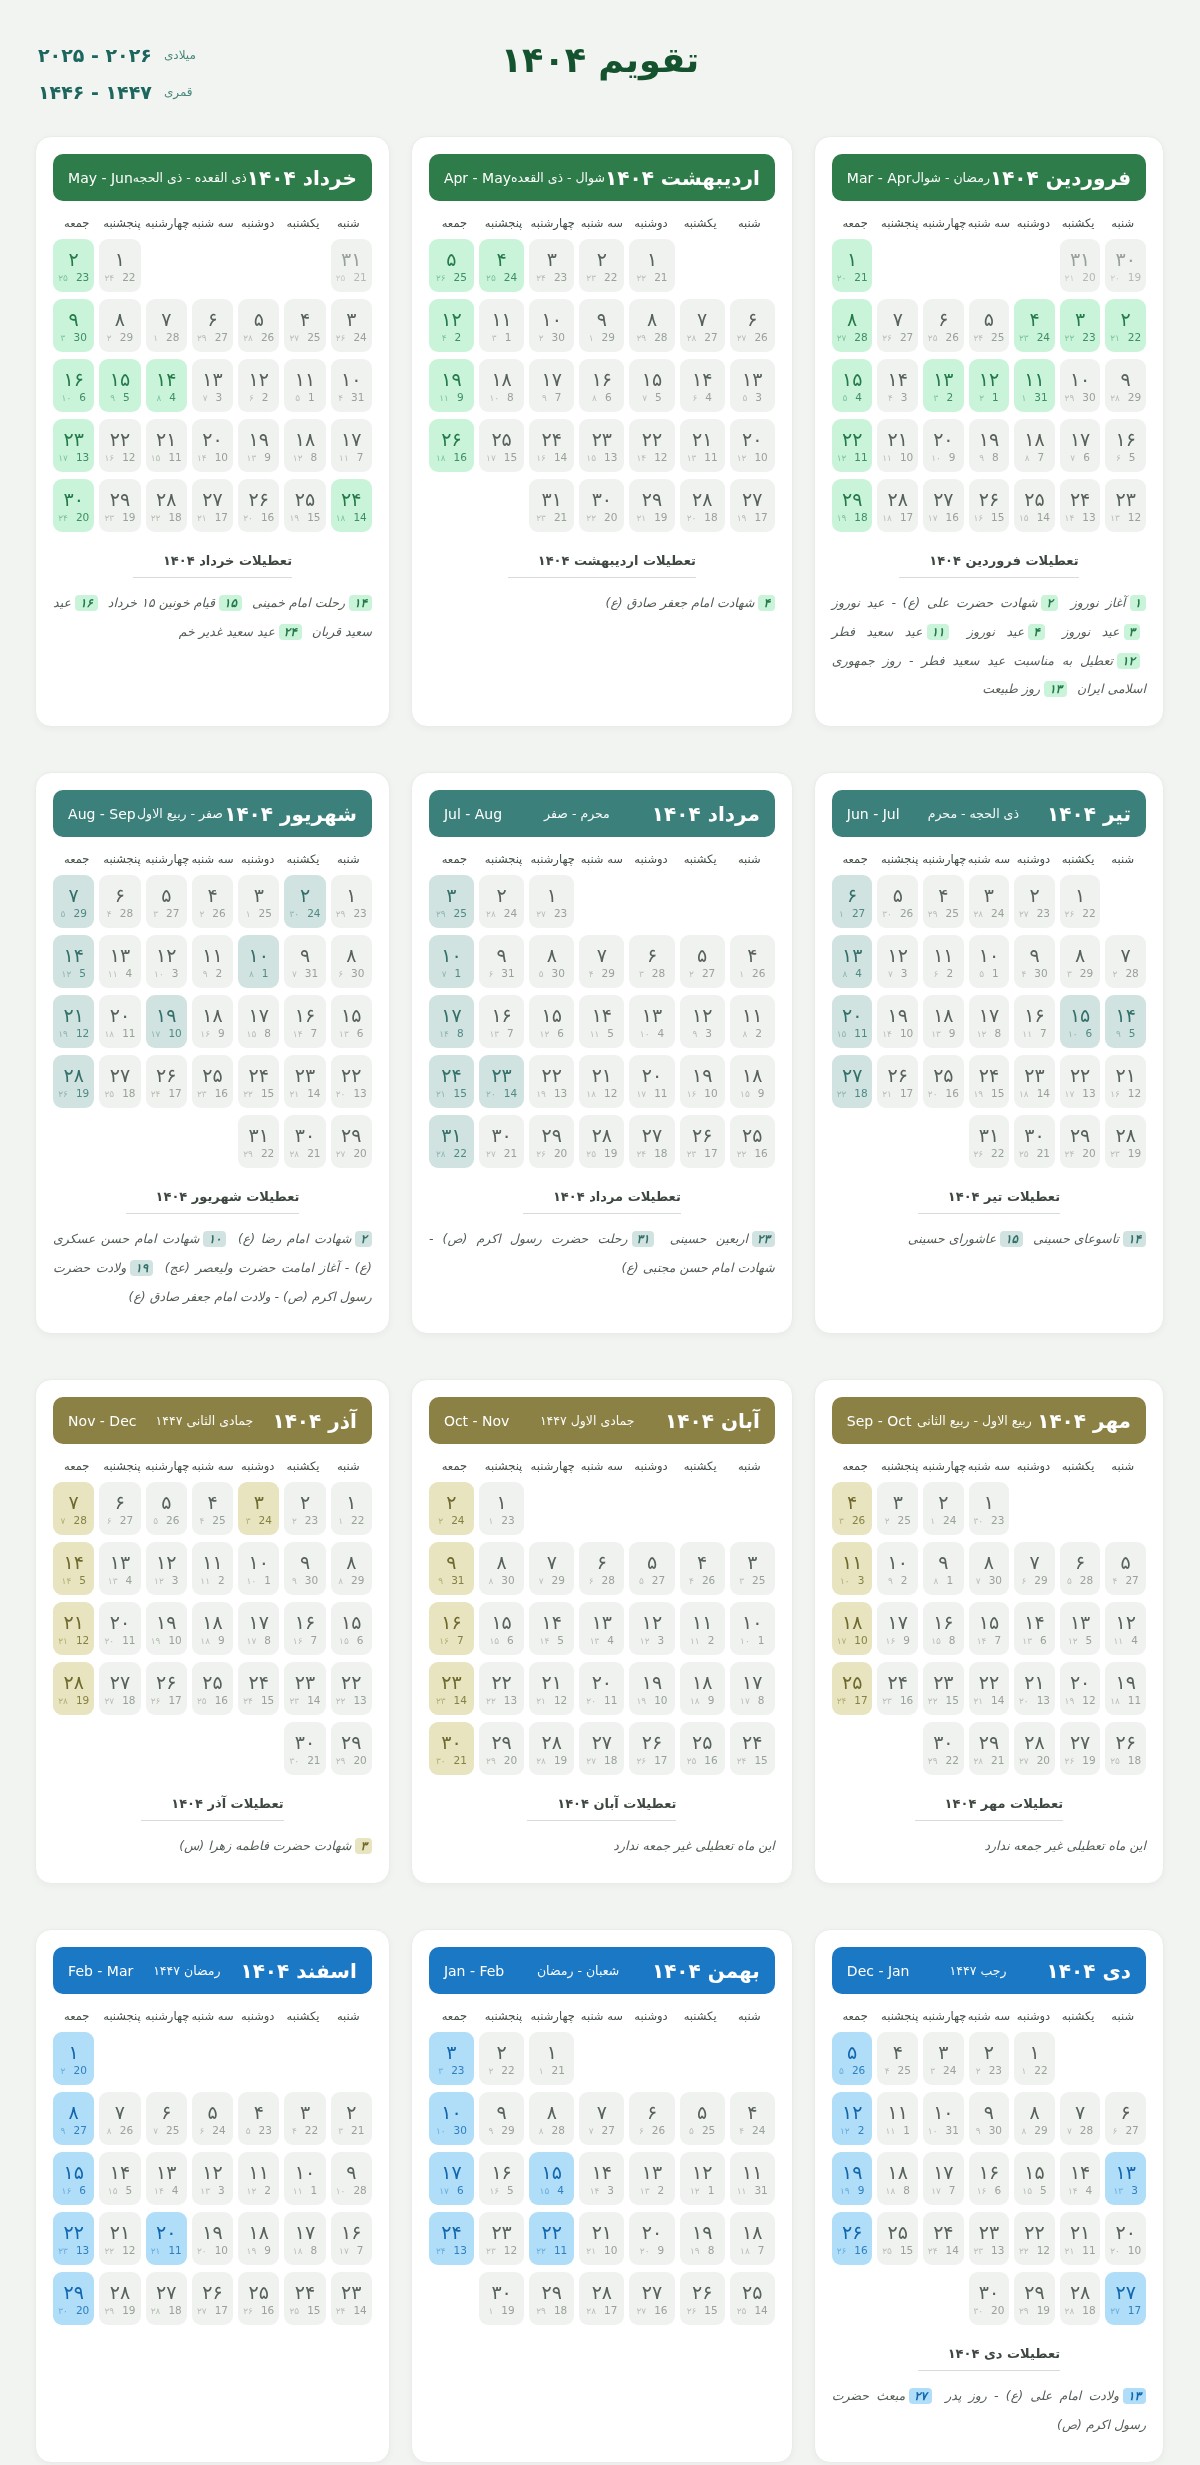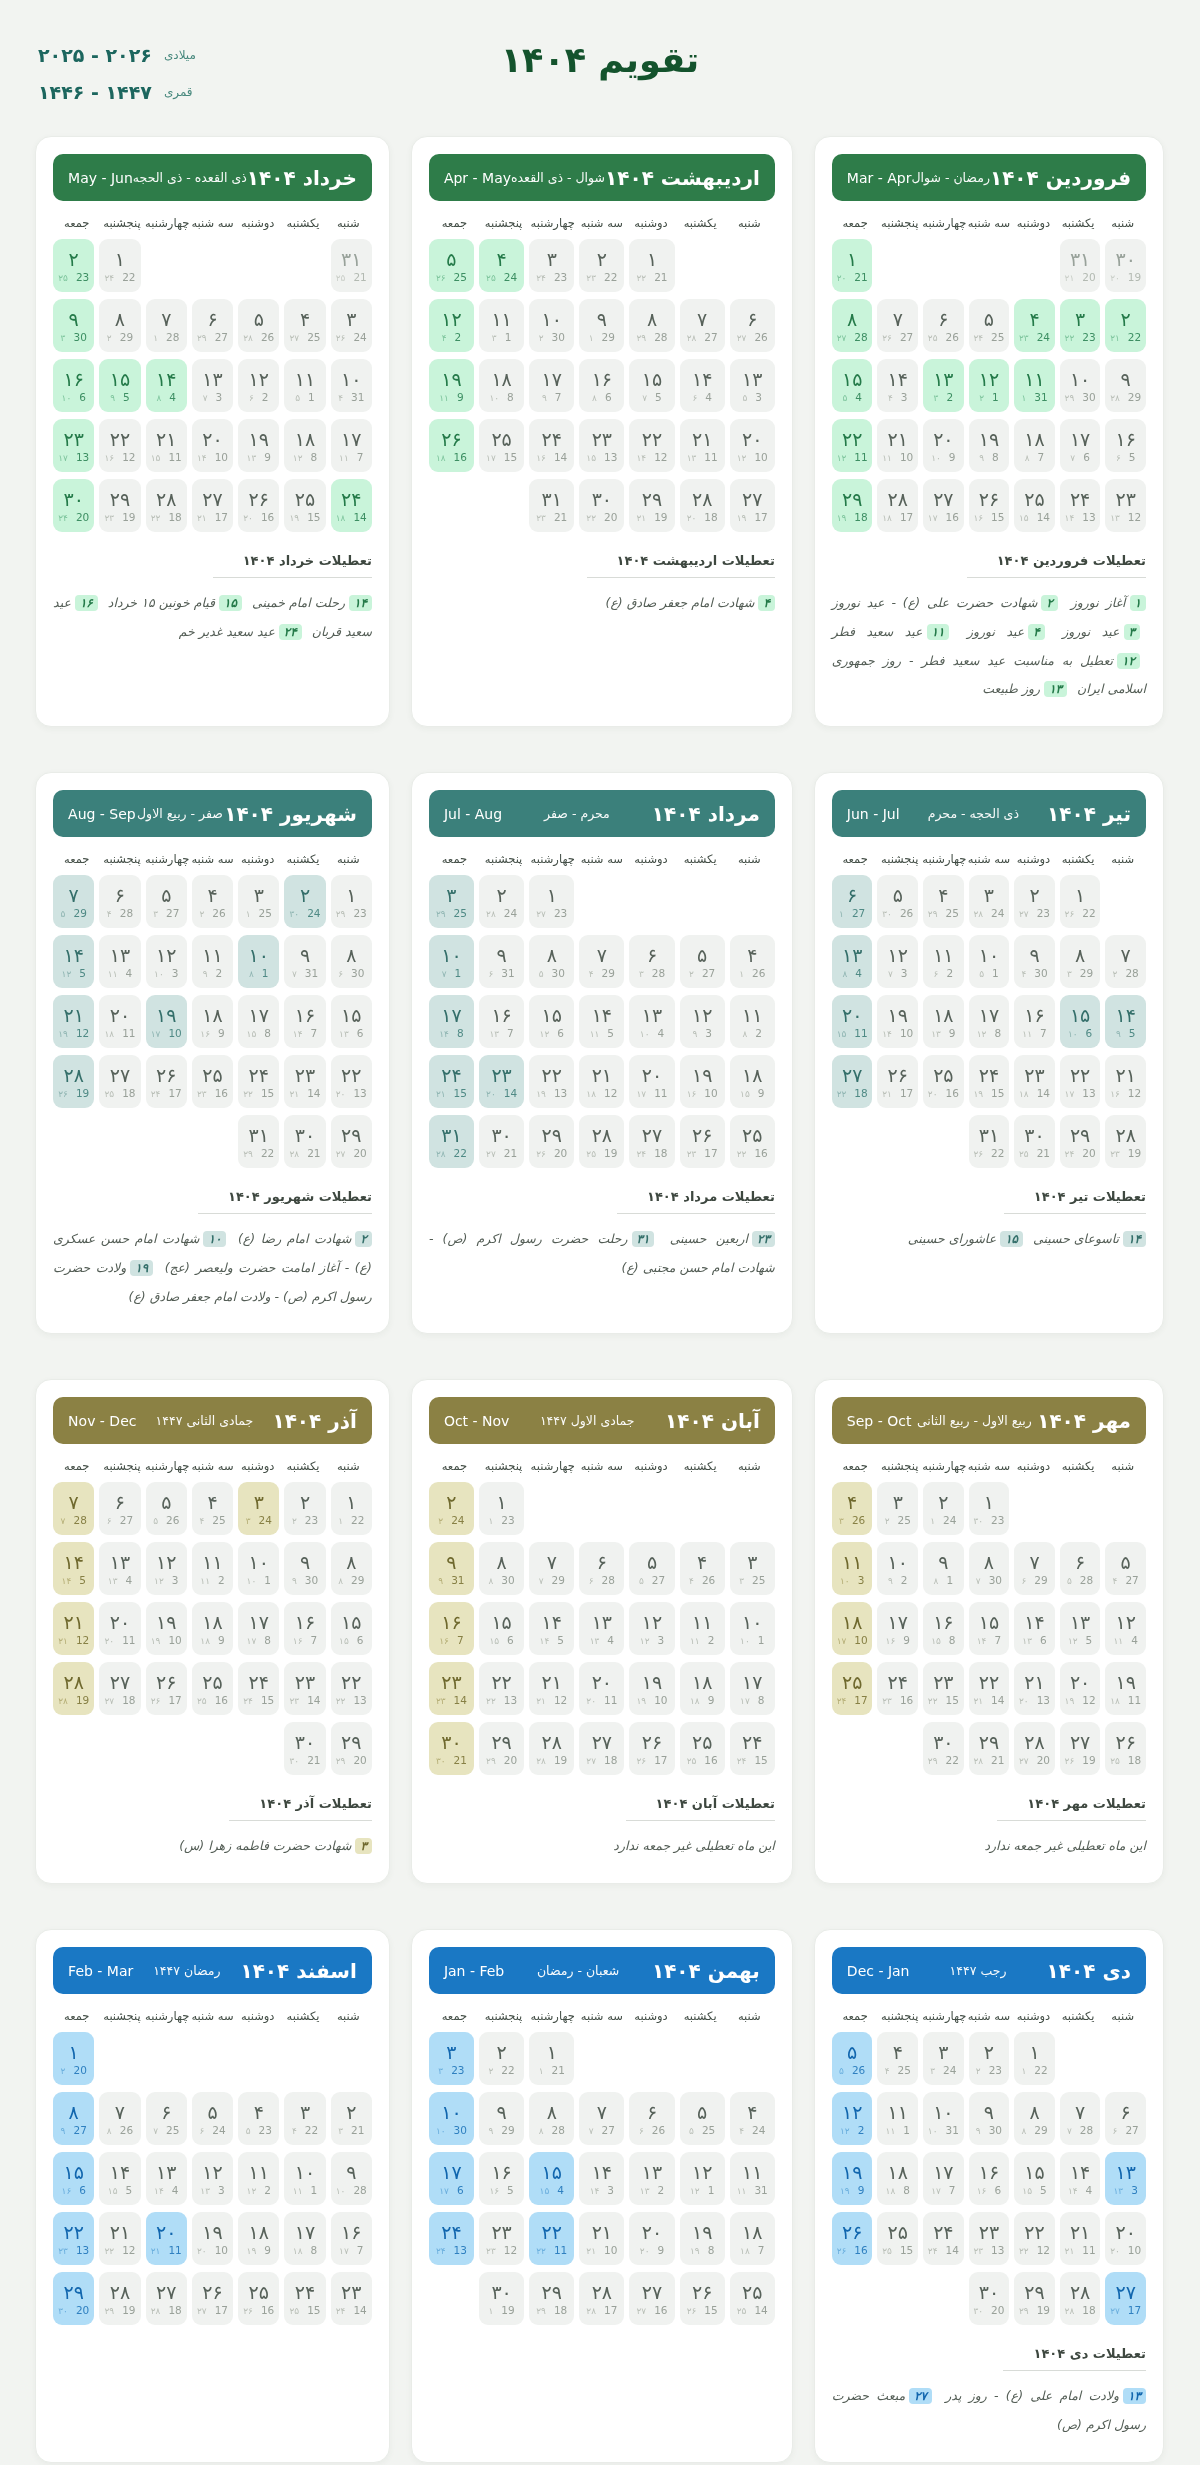--- a/index.html
+++ b/index.html
@@ -57,21 +57,21 @@
   .sub-greg { font-size: 10.5px; color: #99a199; }
   .day-cell.holiday { background: var(--cell); }
   .day-cell.holiday .day-num { color: var(--accent); }
   .day-cell.holiday .sub-lunar { color: var(--subsoft); }
   .day-cell.holiday .sub-greg { color: var(--substrong); }
   .day-cell.muted .day-num { color: #98a29a; }
   .day-cell.muted .sub-lunar { color: #c9cec7; }
   .day-cell.muted .sub-greg { color: #b3bab2; }
 
   .month-footer { margin-top: 18px; }
-  .footer-title { text-align: right; }
+  .footer-title { text-align: center; }
   .footer-title > span {
     display: inline-block; font-size: 13px; font-weight: bold; color: #3e4840;
     padding: 0 0 9px 30px; border-bottom: 1.5px solid #d8dbd7;
   }
   .footer-body {
     margin-top: 11px; font-size: 12.5px; color: #535d55;
     line-height: 2.3; text-align: justify; font-style: italic;
   }
   .holiday-badge {
     background: var(--cell); color: var(--accent); font-weight: bold;

